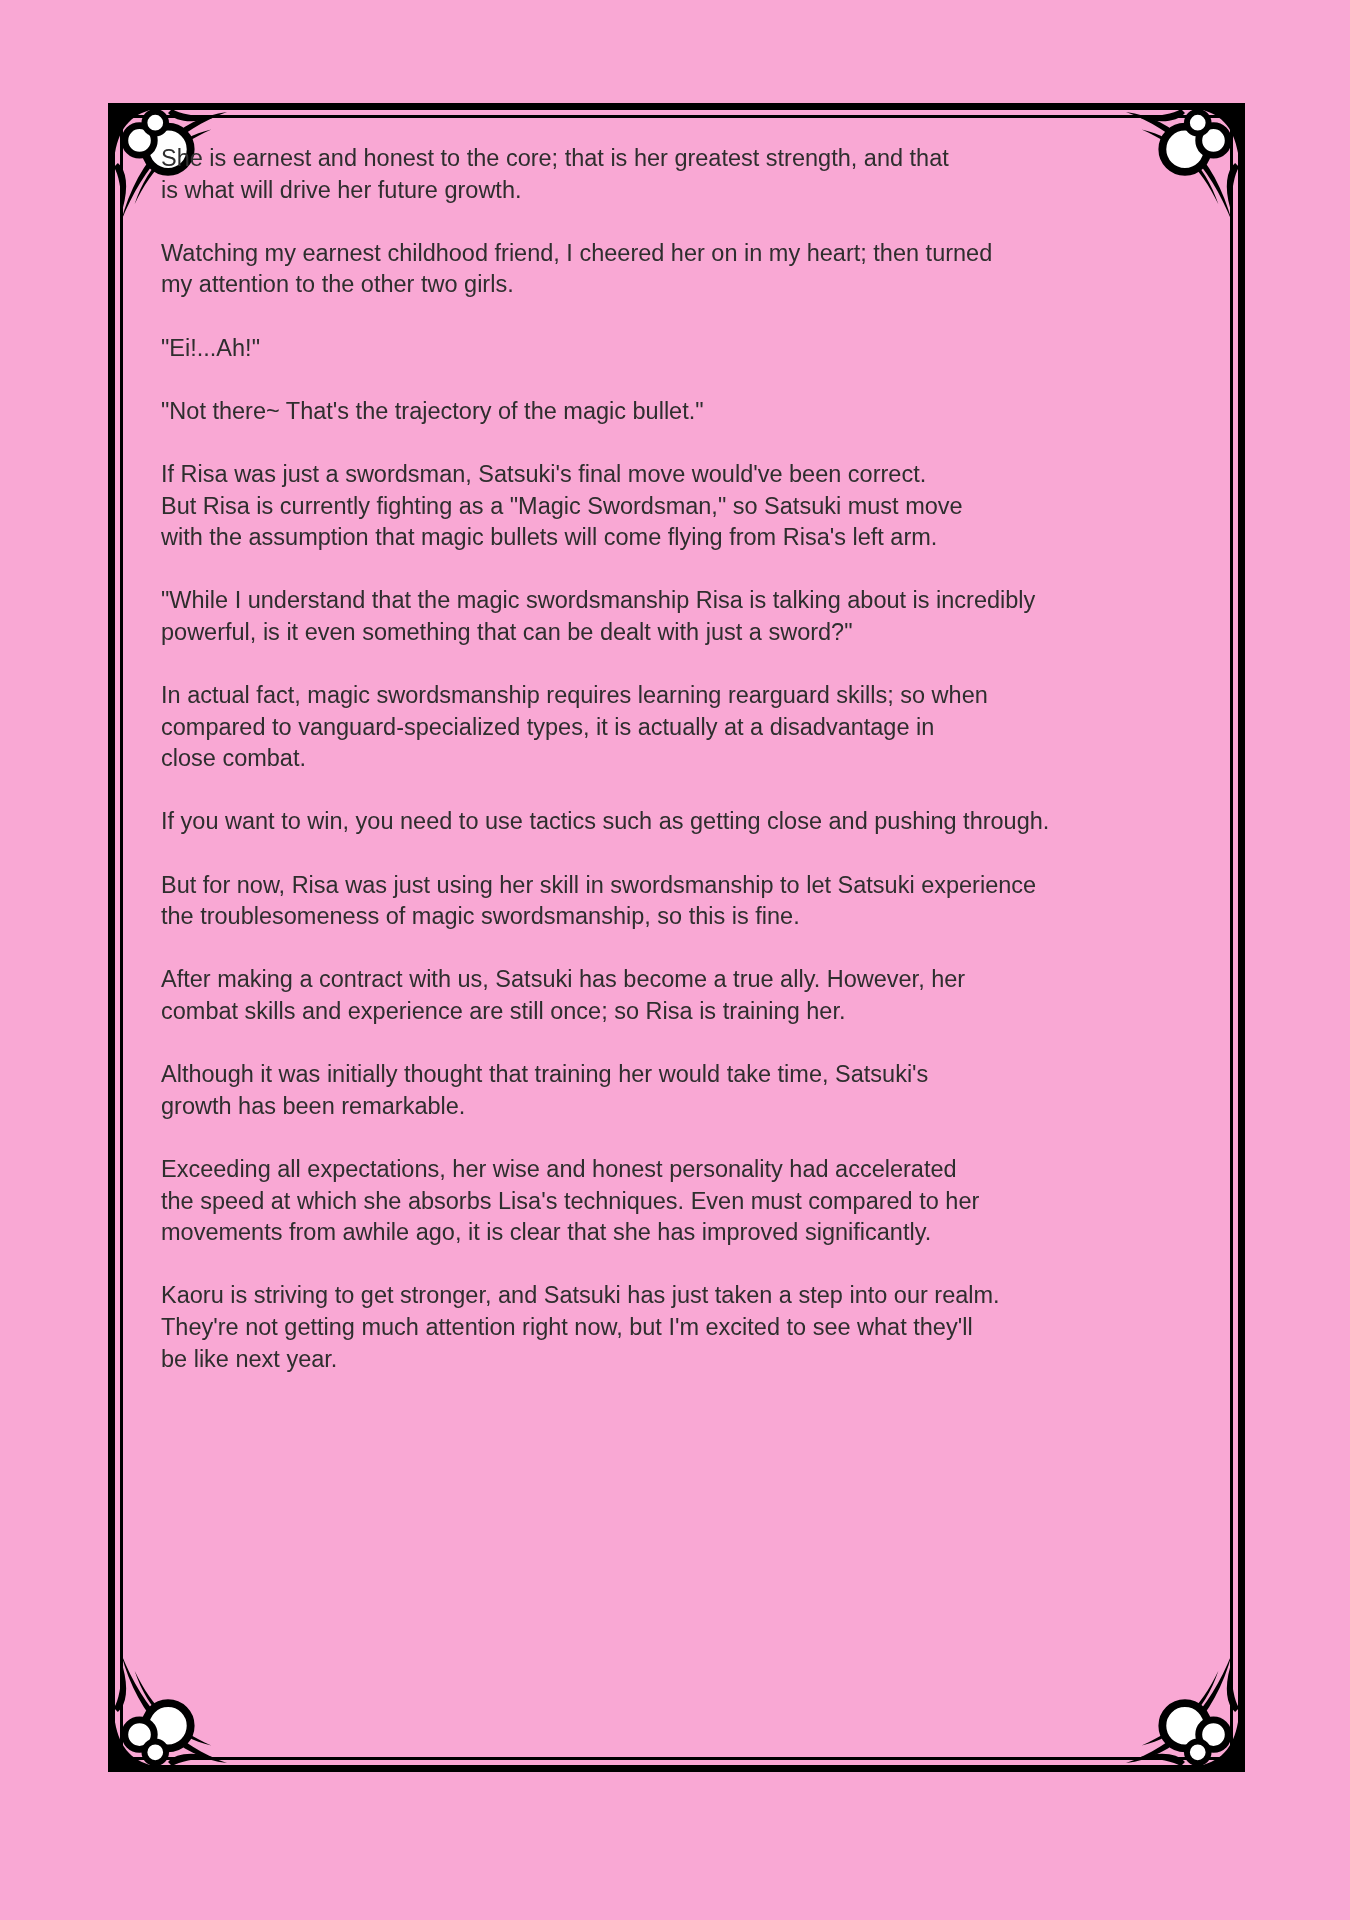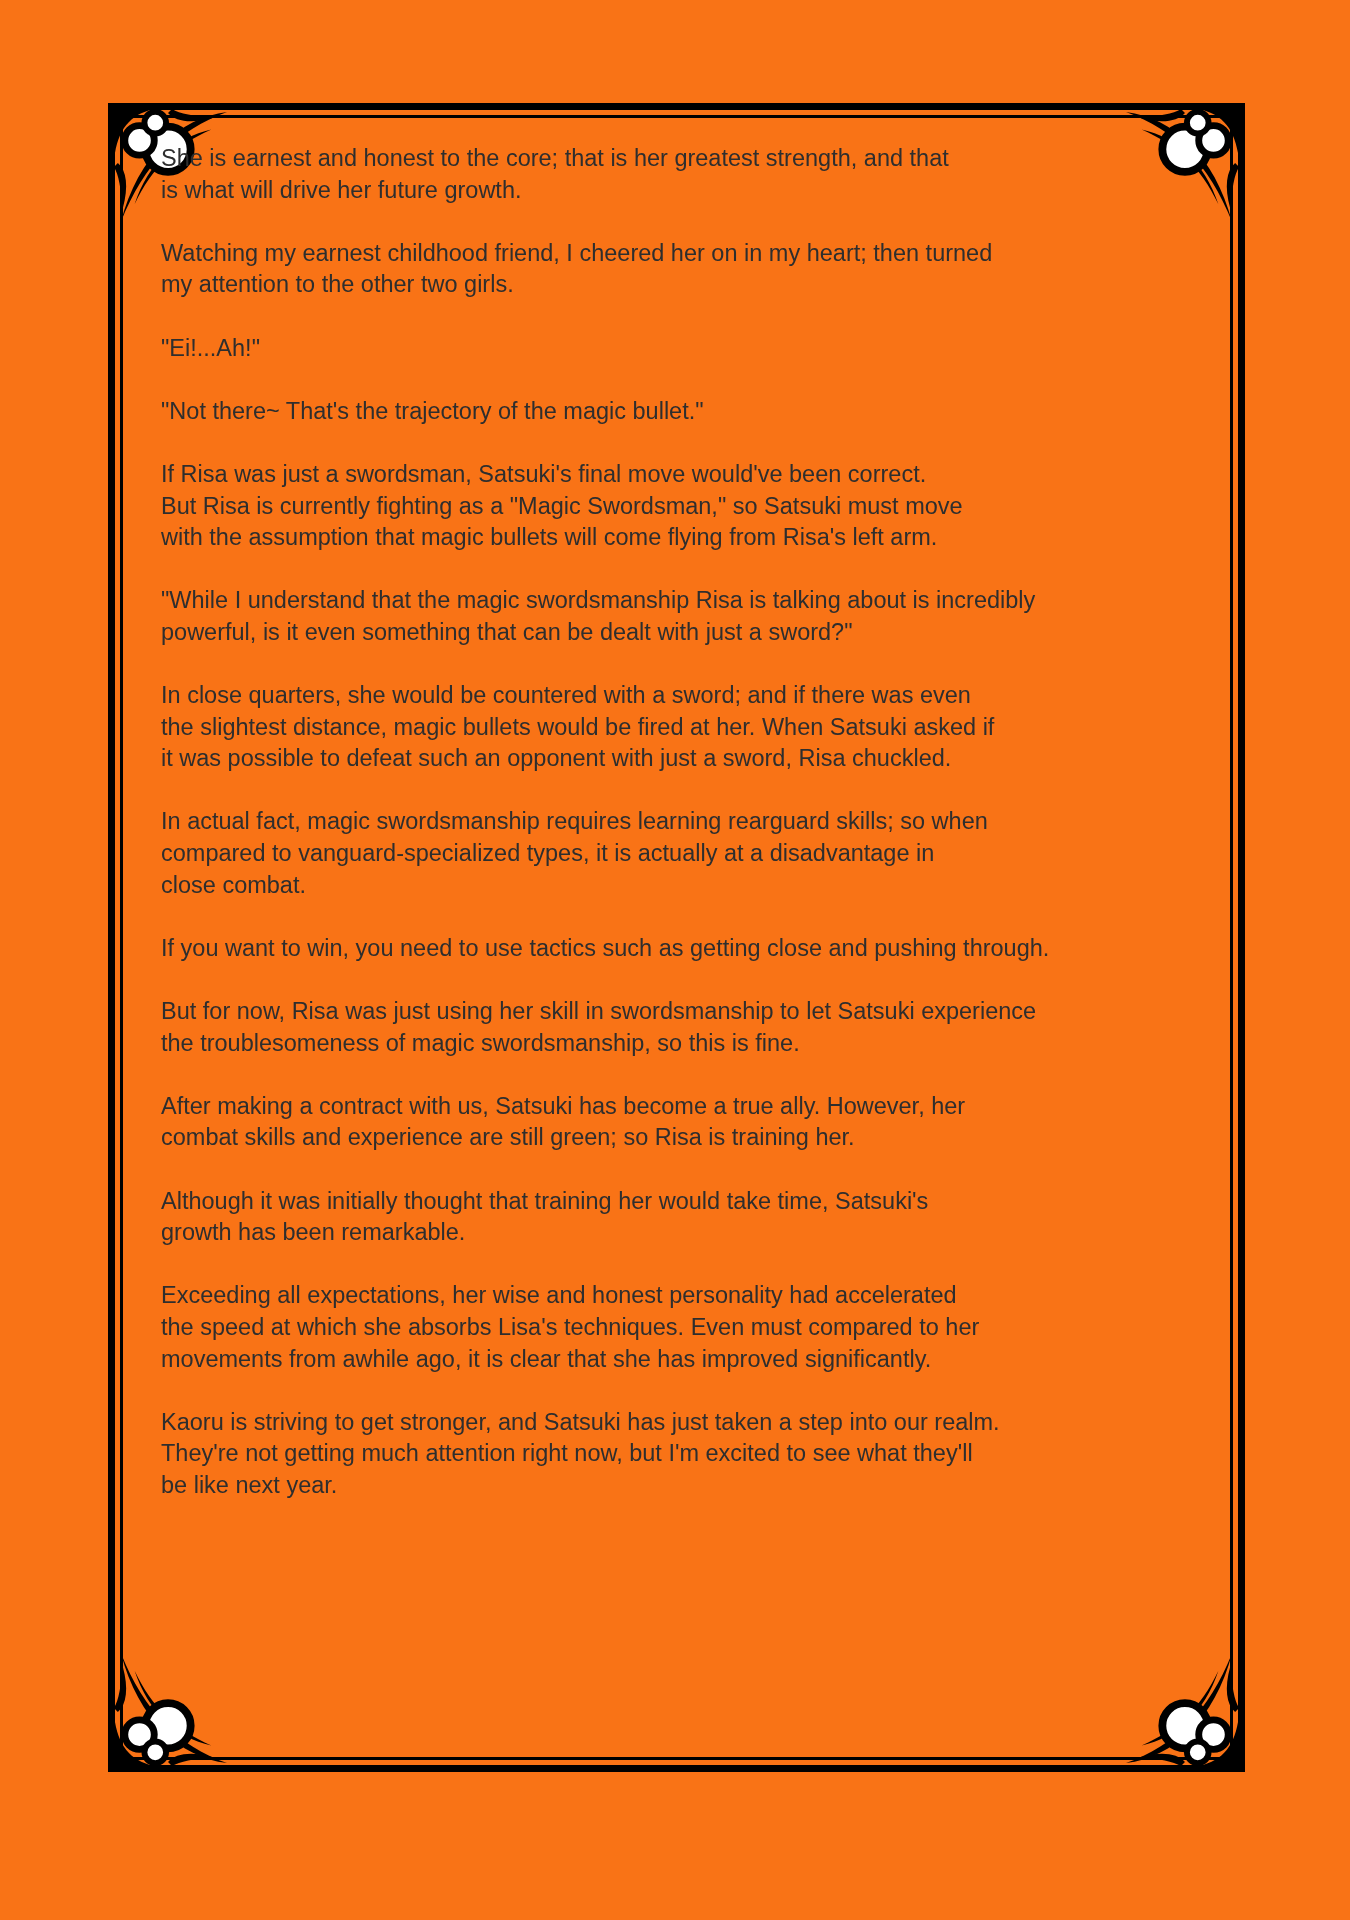--- a/index.html
+++ b/index.html
@@ -8,21 +8,21 @@
     width: 1350px;
     height: 1920px;
     background: #ffffff;
     overflow: hidden;
     font-family: "Liberation Sans", "DejaVu Sans", sans-serif;
   }
   .page {
     position: relative;
     width: 1350px;
     height: 1920px;
-    background: #f97316;
+    background: #f9a8d4;
   }
   .frame {
     position: absolute;
     left: 108px;
     top: 103px;
     width: 1137px;
     height: 1669px;
     border: 7px solid #000;
     box-sizing: border-box;
   }
@@ -120,31 +120,28 @@
 is what will drive her future growth.</p>
       <p>Watching my earnest childhood friend, I cheered her on in my heart; then turned
 my attention to the other two girls.</p>
       <p>"Ei!...Ah!"</p>
       <p>"Not there~ That's the trajectory of the magic bullet."</p>
       <p>If Risa was just a swordsman, Satsuki's final move would've been correct.
 But Risa is currently fighting as a "Magic Swordsman," so Satsuki must move
 with the assumption that magic bullets will come flying from Risa's left arm.</p>
       <p>"While I understand that the magic swordsmanship Risa is talking about is incredibly
 powerful, is it even something that can be dealt with just a sword?"</p>
-      <p>In close quarters, she would be countered with a sword; and if there was even
-the slightest distance, magic bullets would be fired at her. When Satsuki asked if
-it was possible to defeat such an opponent with just a sword, Risa chuckled.</p>
       <p>In actual fact, magic swordsmanship requires learning rearguard skills; so when
 compared to vanguard-specialized types, it is actually at a disadvantage in
 close combat.</p>
       <p>If you want to win, you need to use tactics such as getting close and pushing through.</p>
       <p>But for now, Risa was just using her skill in swordsmanship to let Satsuki experience
 the troublesomeness of magic swordsmanship, so this is fine.</p>
       <p>After making a contract with us, Satsuki has become a true ally. However, her
-combat skills and experience are still green; so Risa is training her.</p>
+combat skills and experience are still once; so Risa is training her.</p>
       <p>Although it was initially thought that training her would take time, Satsuki's
 growth has been remarkable.</p>
       <p>Exceeding all expectations, her wise and honest personality had accelerated
 the speed at which she absorbs Lisa's techniques. Even must compared to her
 movements from awhile ago, it is clear that she has improved significantly.</p>
       <p>Kaoru is striving to get stronger, and Satsuki has just taken a step into our realm.
 They're not getting much attention right now, but I'm excited to see what they'll
 be like next year.</p>
     </div>
   </div>

